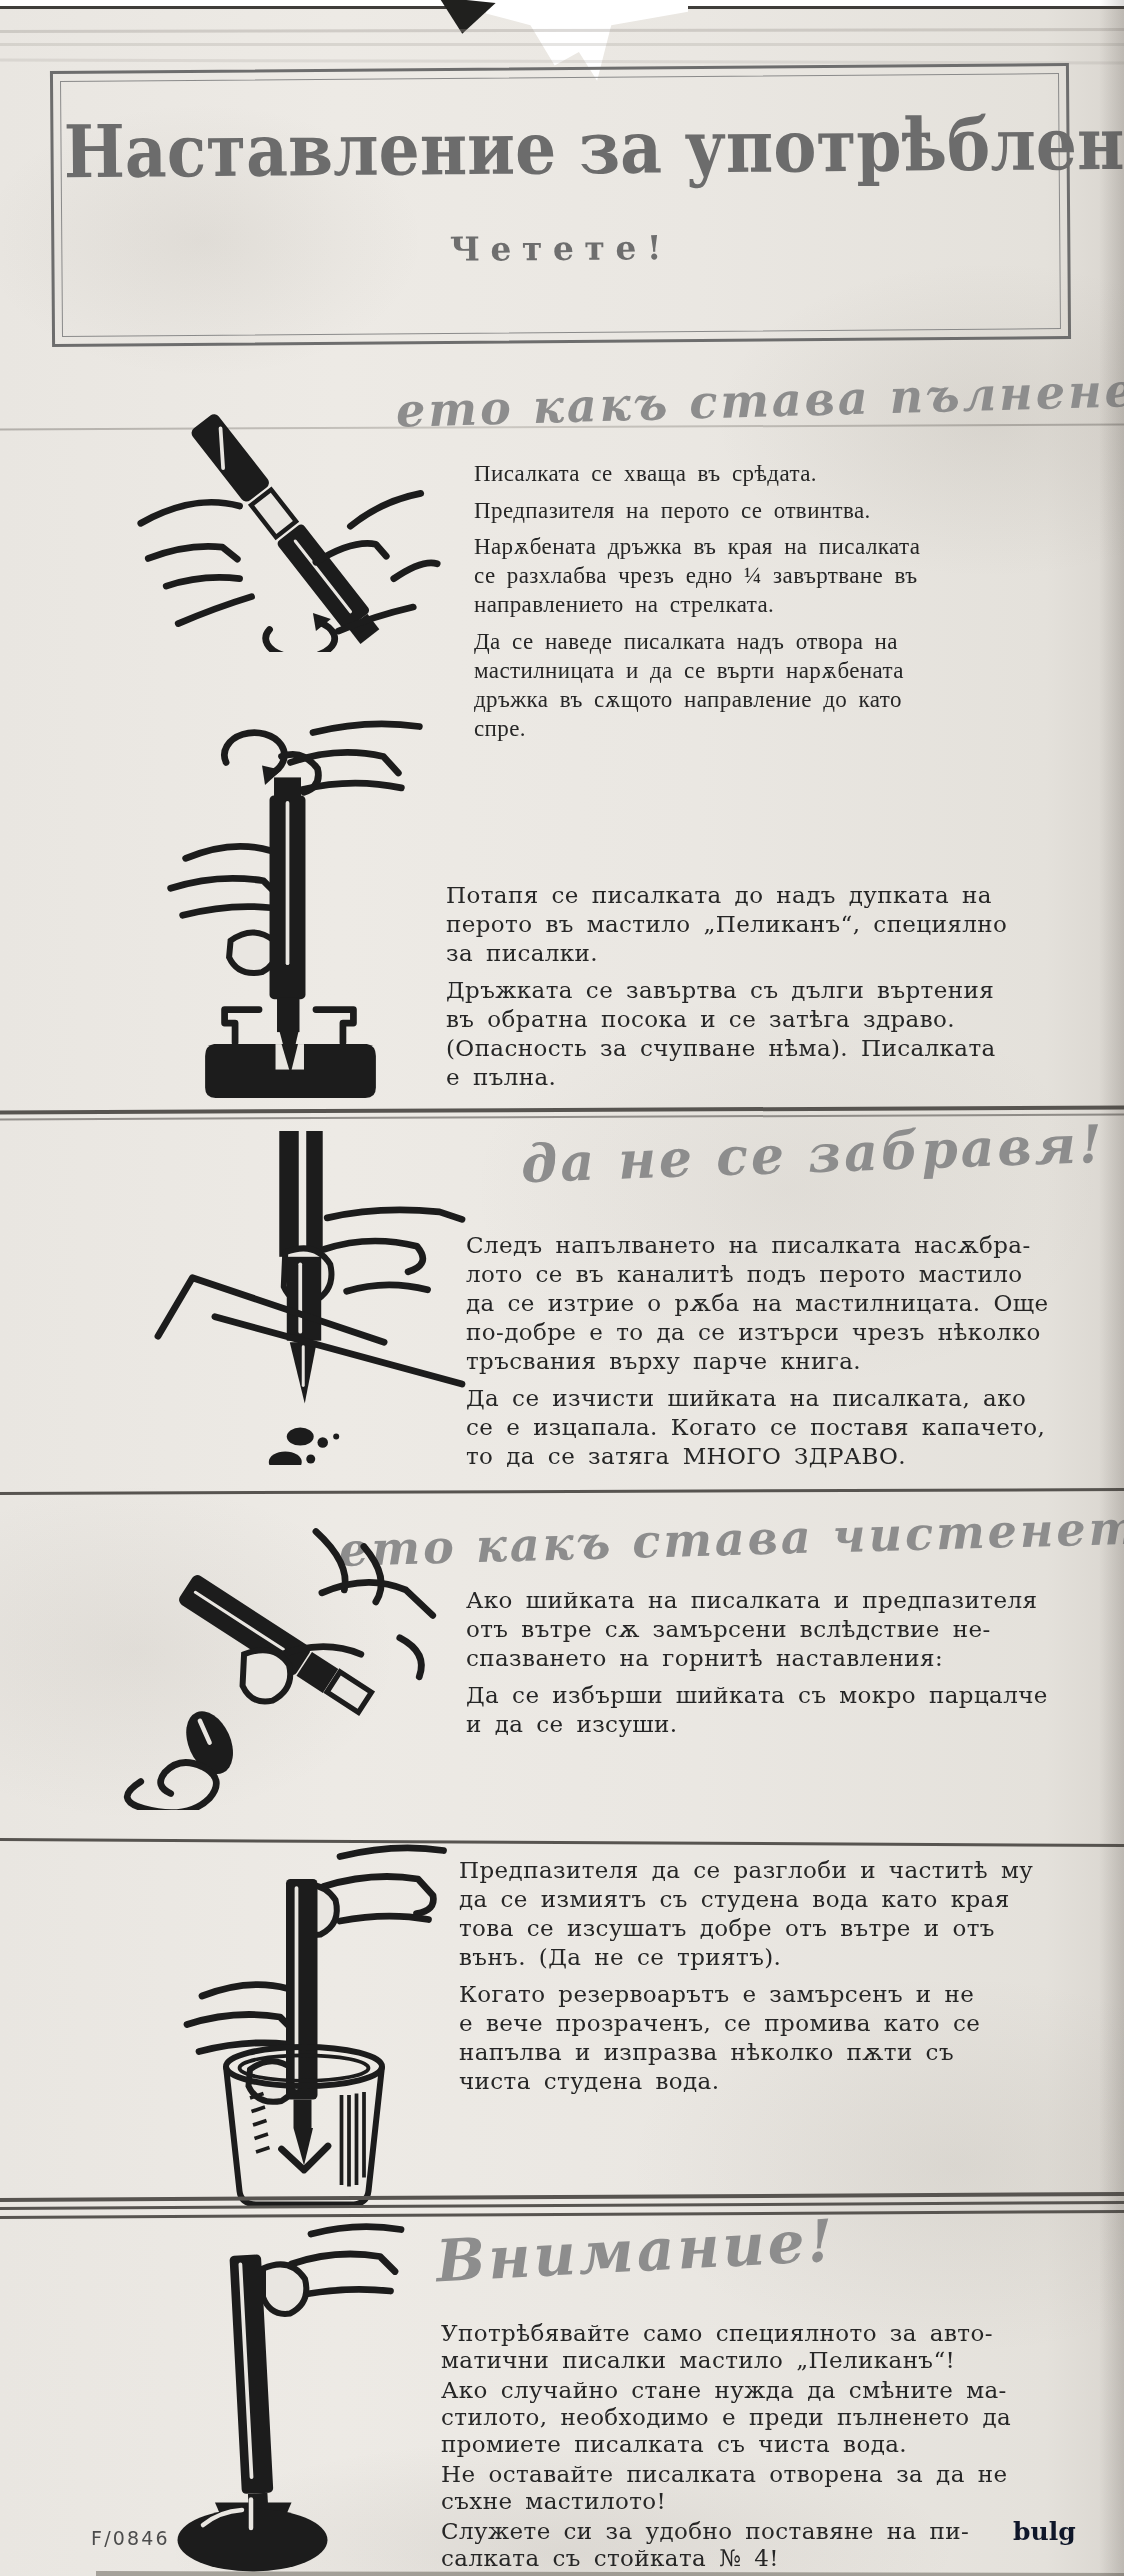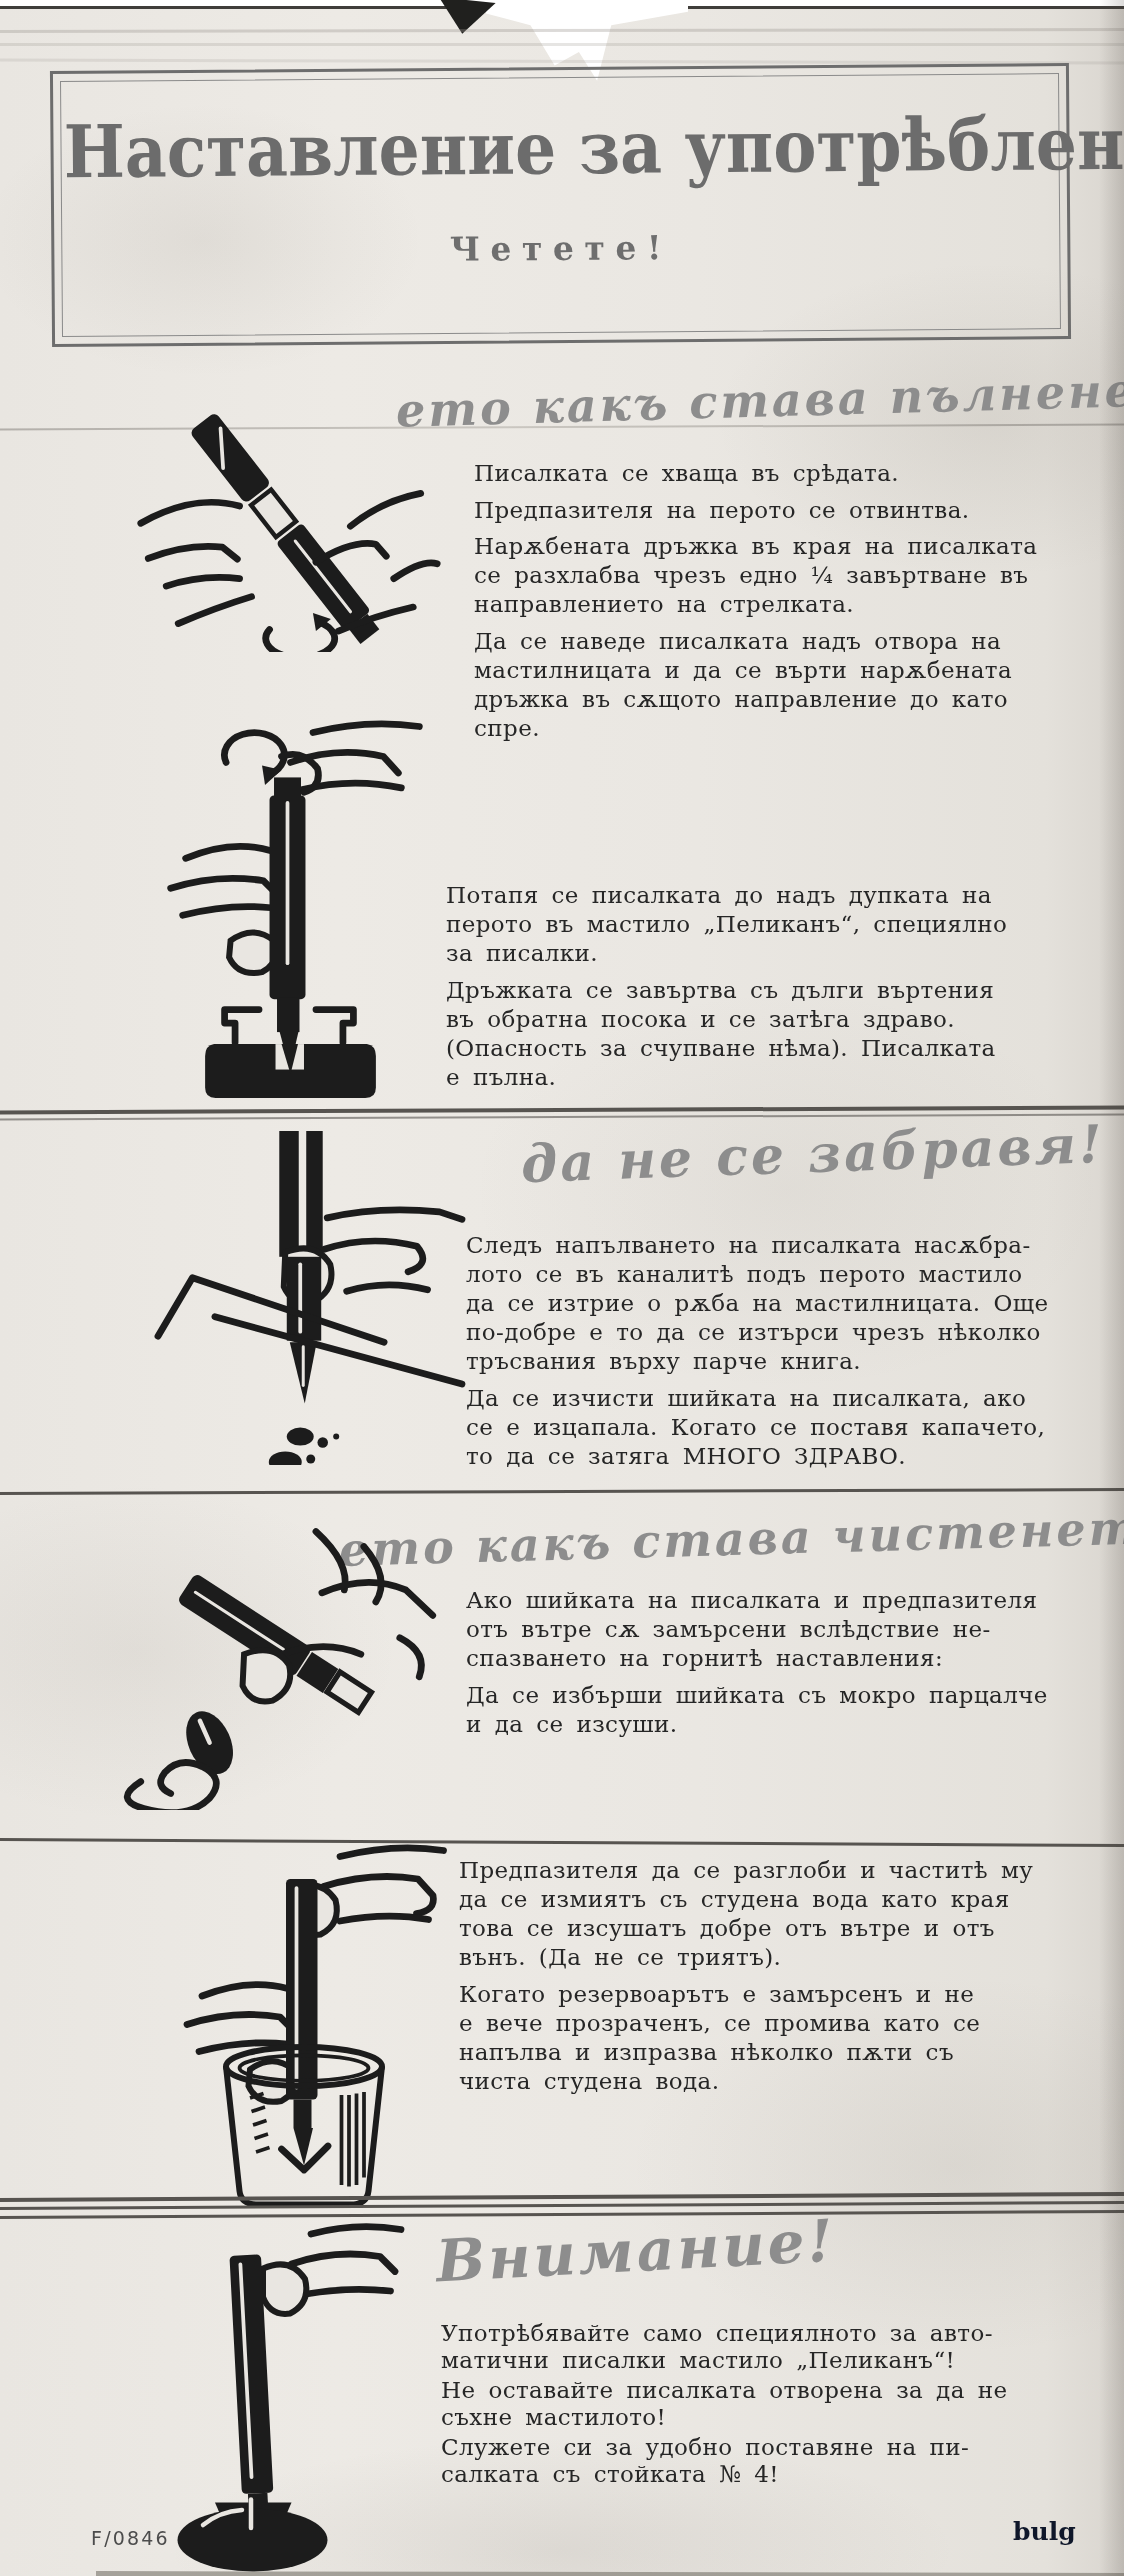--- a/index.html
+++ b/index.html
@@ -92,21 +92,21 @@
     <path class="line" d="M52,242 Q100,226 150,232"></path>
     <path class="line" d="M68,292 Q120,270 166,256"></path>
     <path class="line" d="M298,162 Q340,128 392,118"></path>
     <path class="line" d="M252,210 Q300,180 332,186 L346,202"></path>
     <path class="line" d="M356,232 Q394,206 414,212"></path>
     <path class="line" d="M282,302 Q330,282 382,270"></path>
     <path class="line" d="M190,300 a46,26 0 1 0 66,-10" stroke-width="8"></path>
     <polygon class="ink" points="248,278 272,286 252,302"></polygon>
   </svg>
 
-  <div class="tblock" style="left:474px;top:459px;width:622px;">
+  <div class="tblock" style="left:474px;top:459px;width:622px;font-family:Liberation Serif, serif;">
     <p>Писалката се хваща въ срѣдата.</p>
     <p>Предпазителя на перото се отвинтва.</p>
     <p>Нарѫбената дръжка въ края на писалката
 се разхлабва чрезъ едно ¼ завъртване въ
 направлението на стрелката.</p>
     <p>Да се наведе писалката надъ отвора на
 мастилницата и да се върти нарѫбената
 дръжка въ сѫщото направление до като
 спре.</p>
   </div>
@@ -273,20 +273,23 @@
     </g>
     <polygon class="ink" points="112,374 214,374 196,416 130,416"></polygon>
     <ellipse class="ink" cx="162" cy="424" rx="100" ry="42"></ellipse>
     <path class="paperline" d="M96,404 q22,-18 52,-20" stroke-width="6"></path>
     <line class="paperline" x1="160" y1="370" x2="160" y2="408" stroke-width="6"></line>
   </svg>
 
   <div class="tblock tight" style="left:441px;top:2320px;width:645px;">
     <p>Употрѣбявайте само специялното за авто-
 матични писалки мастило „Пеликанъ“!</p>
+    <p>Ако случайно стане нужда да смѣните ма-
+стилото, необходимо е преди пълненето да
+промиете писалката съ чиста вода.</p>
     <p>Не оставайте писалката отворена за да не
 съхне мастилото!</p>
     <p>Служете си за удобно поставяне на пи-
 салката съ стойката № 4!</p>
   </div>
 
   <div class="footer-mark" style="left:91px;top:2527px;">F/0846</div>
   <div class="footer-sig" style="left:1013px;top:2517px;">bulg</div>
 
   <div class="bottom-strip"></div>

